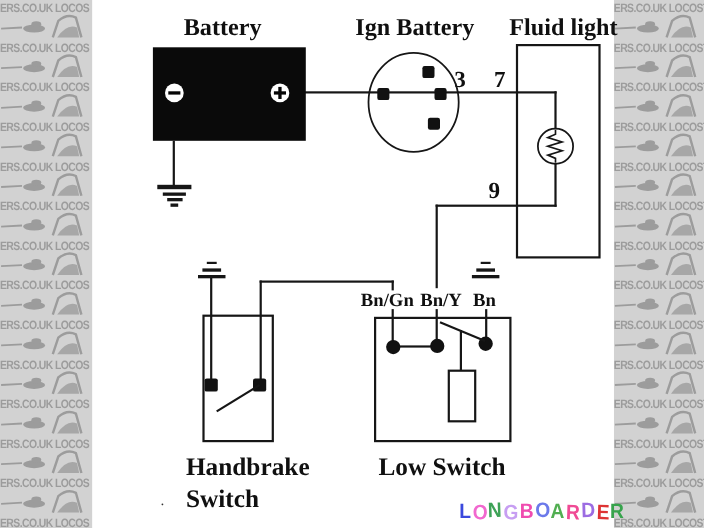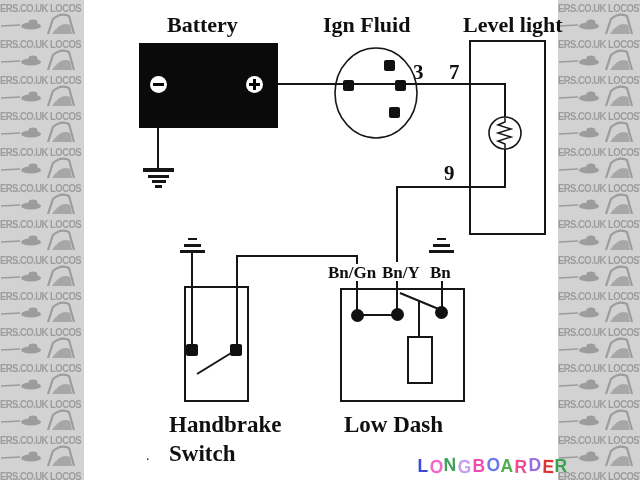--- a/index.html
+++ b/index.html
@@ -318,22 +318,22 @@
       <div class="wm-tile">
         <div class="wm-text" style="color: rgb(156, 156, 156);">ERS.CO.UK LOCOST</div>
       </div>
     </div>
 
   <div id="centre"></div>
 
   <div id="diagram">
 
     <div class="lbl big" style="left:127px;top:12px;">Battery</div>
-    <div class="lbl big" style="left:283px;top:12px;">Ign Fluid</div>
-    <div class="lbl big" style="left:423px;top:12px;">Level light</div>
+    <div class="lbl big" style="left:283px;top:12px;">Ign Battery</div>
+    <div class="lbl big" style="left:423px;top:12px;">Fluid light</div>
 
     <div class="wire" style="left:230px;top:83px;width:236px;height:2px;"></div>
     <div class="wire" style="left:464px;top:83px;width:2px;height:36px;"></div>
     <div class="wire" style="left:464px;top:148px;width:2px;height:40px;"></div>
     <div class="wire" style="left:356px;top:186px;width:110px;height:2px;"></div>
     <div class="wire" style="left:356px;top:186px;width:2px;height:76px;"></div>
     <div class="wire" style="left:356px;top:281px;width:2px;height:35px;"></div>
     <div class="wire" style="left:316px;top:255px;width:2px;height:9px;"></div>
     <div class="wire" style="left:316px;top:281px;width:2px;height:35px;"></div>
     <div class="wire" style="left:196px;top:255px;width:122px;height:2px;"></div>
@@ -389,21 +389,21 @@
       <div class="gnd-bar" style="left:393px;top:244px;width:17px;height:3px;"></div>
       <div class="gnd-bar" style="left:389px;top:250px;width:25px;height:3px;"></div>
     </div>
 
     <div class="lbl wirelbl" style="left:288px;top:263px;">Bn/Gn</div>
     <div class="lbl wirelbl" style="left:342px;top:263px;">Bn/Y</div>
     <div class="lbl wirelbl" style="left:390px;top:263px;">Bn</div>
 
     <div class="lbl caption" style="left:129px;top:441px;">Switch</div>
     <div class="lbl caption" style="left:129px;top:412px;">Handbrake</div>
-    <div class="lbl caption" style="left:304px;top:412px;">Low Dash</div>
+    <div class="lbl caption" style="left:304px;top:412px;">Low Switch</div>
     <div class="stray" style="left:106px;top:448px;">.</div>
 
     <svg class="overlay" width="640" height="480" viewBox="0 0 640 480">
       <ellipse cx="336" cy="93" rx="41" ry="45" fill="none" stroke="#161616" stroke-width="1.6"></ellipse>
       <g>
         <circle cx="465" cy="133" r="16" fill="#ffffff" stroke="#161616" stroke-width="1.6"></circle>
         <polyline points="465,118 465,122 458,125 471,129 458,133 471,137 458,141 465,144 465,148" fill="none" stroke="#161616" stroke-width="1.5"></polyline>
       </g>
       <line x1="196" y1="350" x2="157" y2="374" stroke="#161616" stroke-width="2"></line>
       <line x1="401" y1="310" x2="360" y2="293" stroke="#161616" stroke-width="2"></line>

